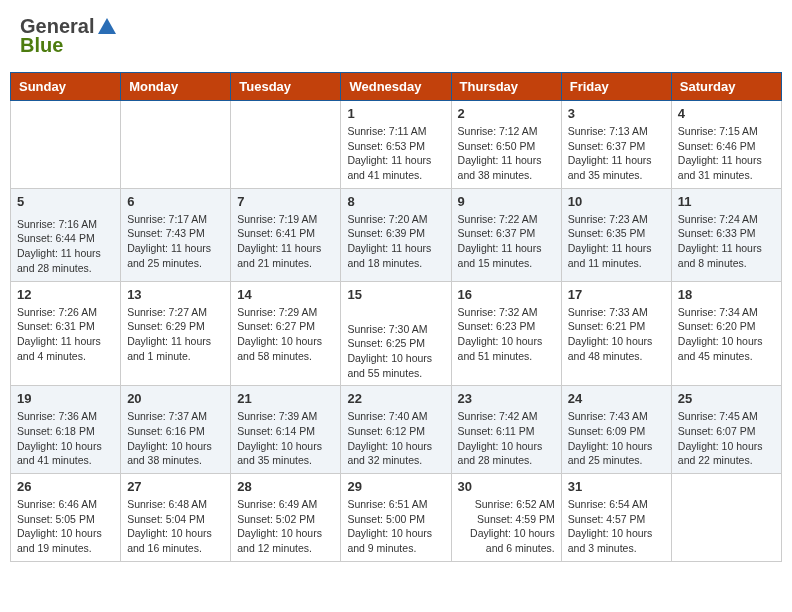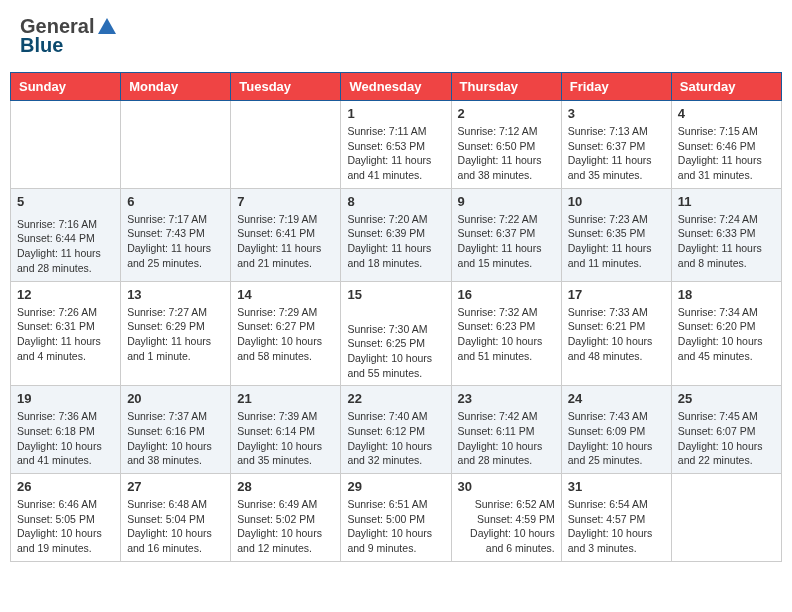--- a/index.html
+++ b/index.html
@@ -34,21 +34,21 @@
     .subtitle {
       font-size: 14px;
       color: #555;
     }
     .calendar {
       width: 100%;
       border-collapse: collapse;
       border: 1px solid #ccc;
     }
     .calendar th {
-      background-color: #ef4444;
+      background-color: #c2410c;
       color: white;
       text-align: left;
       padding: 6px 8px;
       font-size: 13px;
       border: 1px solid #1a5a9a;
     }
     .calendar td {
       vertical-align: top;
       padding: 5px 6px;
       border: 1px solid #ccc;
@@ -80,21 +80,21 @@
 <body>
 
 <div class="header">
   <div class="logo">
     <div style="display:flex;align-items:center;gap:2px;">
       <span style="font-size:20px;font-weight:bold;color:#444;">General</span>
       <svg width="22" height="22" viewBox="0 0 22 22">
         <polygon points="11,2 20,18 2,18" fill="#2a6db5"></polygon>
       </svg>
     </div>
-    <span style="font-size:20px;font-weight:bold;color:#0c4a6e;margin-top:-4px;">Blue</span>
+    <span style="font-size:20px;font-weight:bold;color:#4d7c0f;margin-top:-4px;">Blue</span>
   </div>
   <div class="title-section">
     <div class="month-title"></div>
     <div class="subtitle"></div>
   </div>
 </div>
 
 <table class="calendar">
   <thead>
     <tr id="header-row">

